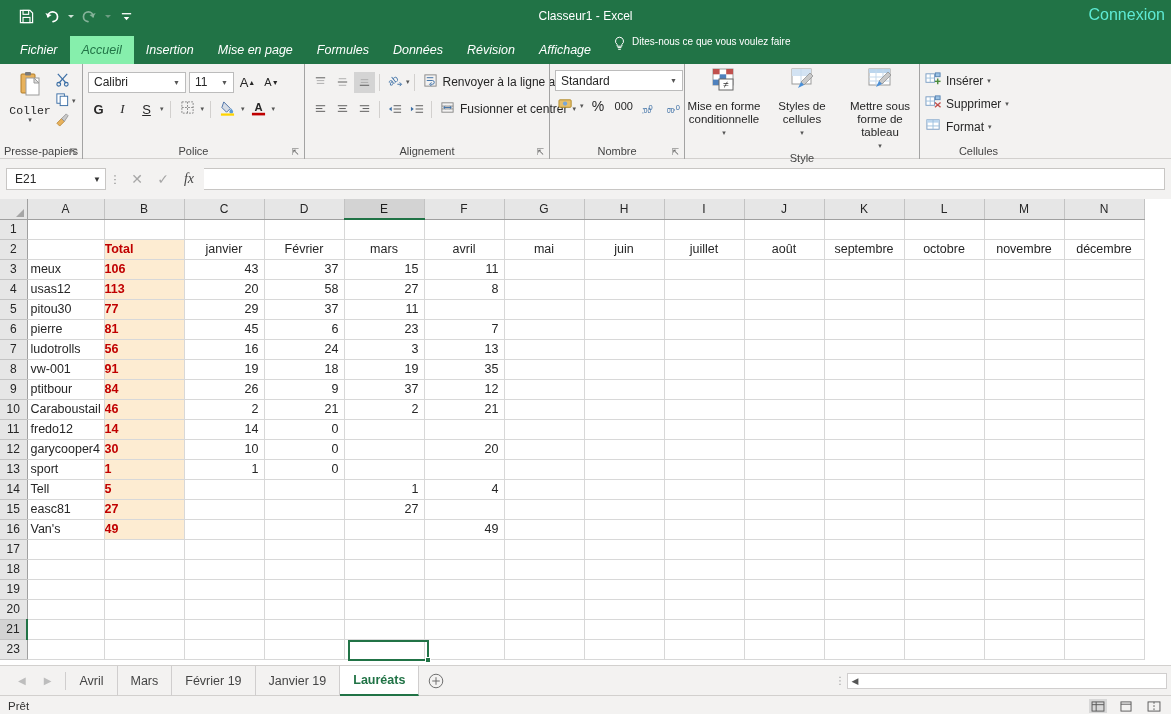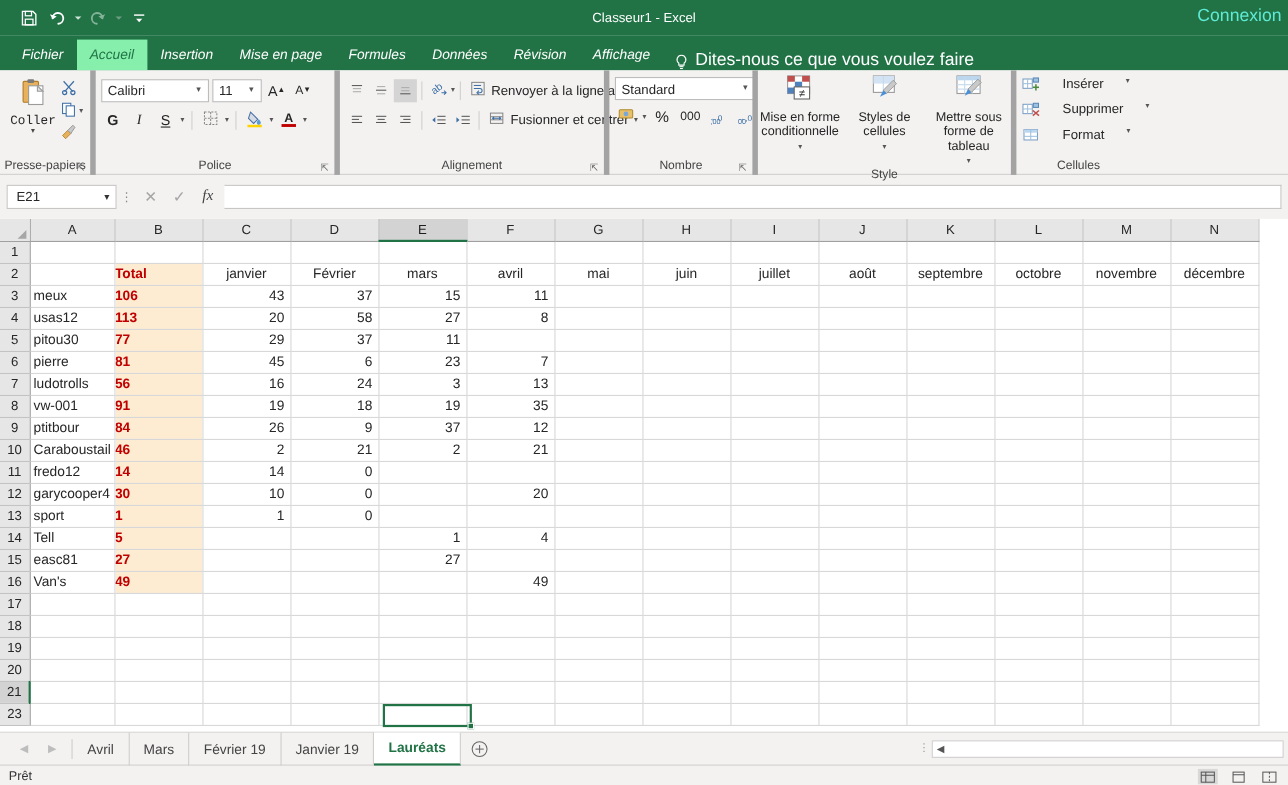--- a/index.html
+++ b/index.html
@@ -37,30 +37,30 @@
     position:absolute; right:6px; top:6px; color:#5eead4; font-size:16px;
   }
 
   
   .tabbar { height:32px; background:#217346; display:flex; align-items:flex-end; padding-left:8px; }
   .tab {
     height:28px; padding:0 12px; display:flex; align-items:center;
     color:#ffffff; font-size:12.5px; white-space:nowrap;font-style:italic;
   }
   .tab.active { background:#86efac; color:#217346; }
-  .tellme { display:flex; align-items:flex-end; gap:6px; height:28px; padding:0 10px; color:#ffffff; font-size:16px; }
+  .tellme { display:flex; align-items:flex-start; gap:6px; height:28px; padding:0 10px; color:#ffffff; font-size:10px; }
   .bulb { width:13px; height:15px; }
 
   
   .ribbon {
     height:95px; background:#f3f2f1; border-bottom:1px solid #d2d0ce;
     display:flex; position:relative;
   }
   .group { position:relative; display:flex; flex-direction:column; height:95px; }
-  .group + .group { border-left:5px solid #a3a3a3; }
+  .group + .group { border-left:1px solid #a3a3a3; }
   .group-body { flex:1; display:flex; align-items:flex-start; padding:4px 5px 0 5px; }
   .group-label {
     height:17px; font-size:11px; color:#444; text-align:center;
     display:flex; align-items:center; justify-content:center; gap:4px; position:relative;
   }
   .dialog-launcher {
     font-size:9px; color:#666; position:absolute; right:5px; bottom:2px;
   }
 
   
@@ -105,21 +105,21 @@
   
   .g-style { width:235px; display:flex; flex-direction:column; }
   .style-body { flex:1; display:flex; justify-content:center; gap:0px; padding-top:3px; }
   .stylebtn {
     width:78px; display:flex; flex-direction:column; align-items:center;
     font-size:11.5px; color:#262626; text-align:center; line-height:13px;
   }
 
   
   .g-cells { width:118px; }
-  .cellrow { display:flex; gap:20px; height:23px; font-size:12px; }
+  .cellrow { display:flex; align-items:center; gap:4px; height:23px; font-size:12px; }
 
   
   .fbar { height:40px; background:#f3f2f1; display:flex; align-items:center; padding:0 6px; gap:0; }
   .namebox {
     width:100px; height:22px; background:#fff; border:1px solid #c8c6c4;
     display:flex; align-items:center; padding:0 4px 0 8px; font-size:12px;
   }
   .namebox .cv { margin-left:auto; font-size:8px; color:#333; }
   .fbsep { width:18px; text-align:center; color:#888; font-size:11px; letter-spacing:0; }
   .fbicons { display:flex; align-items:center; gap:0; }

